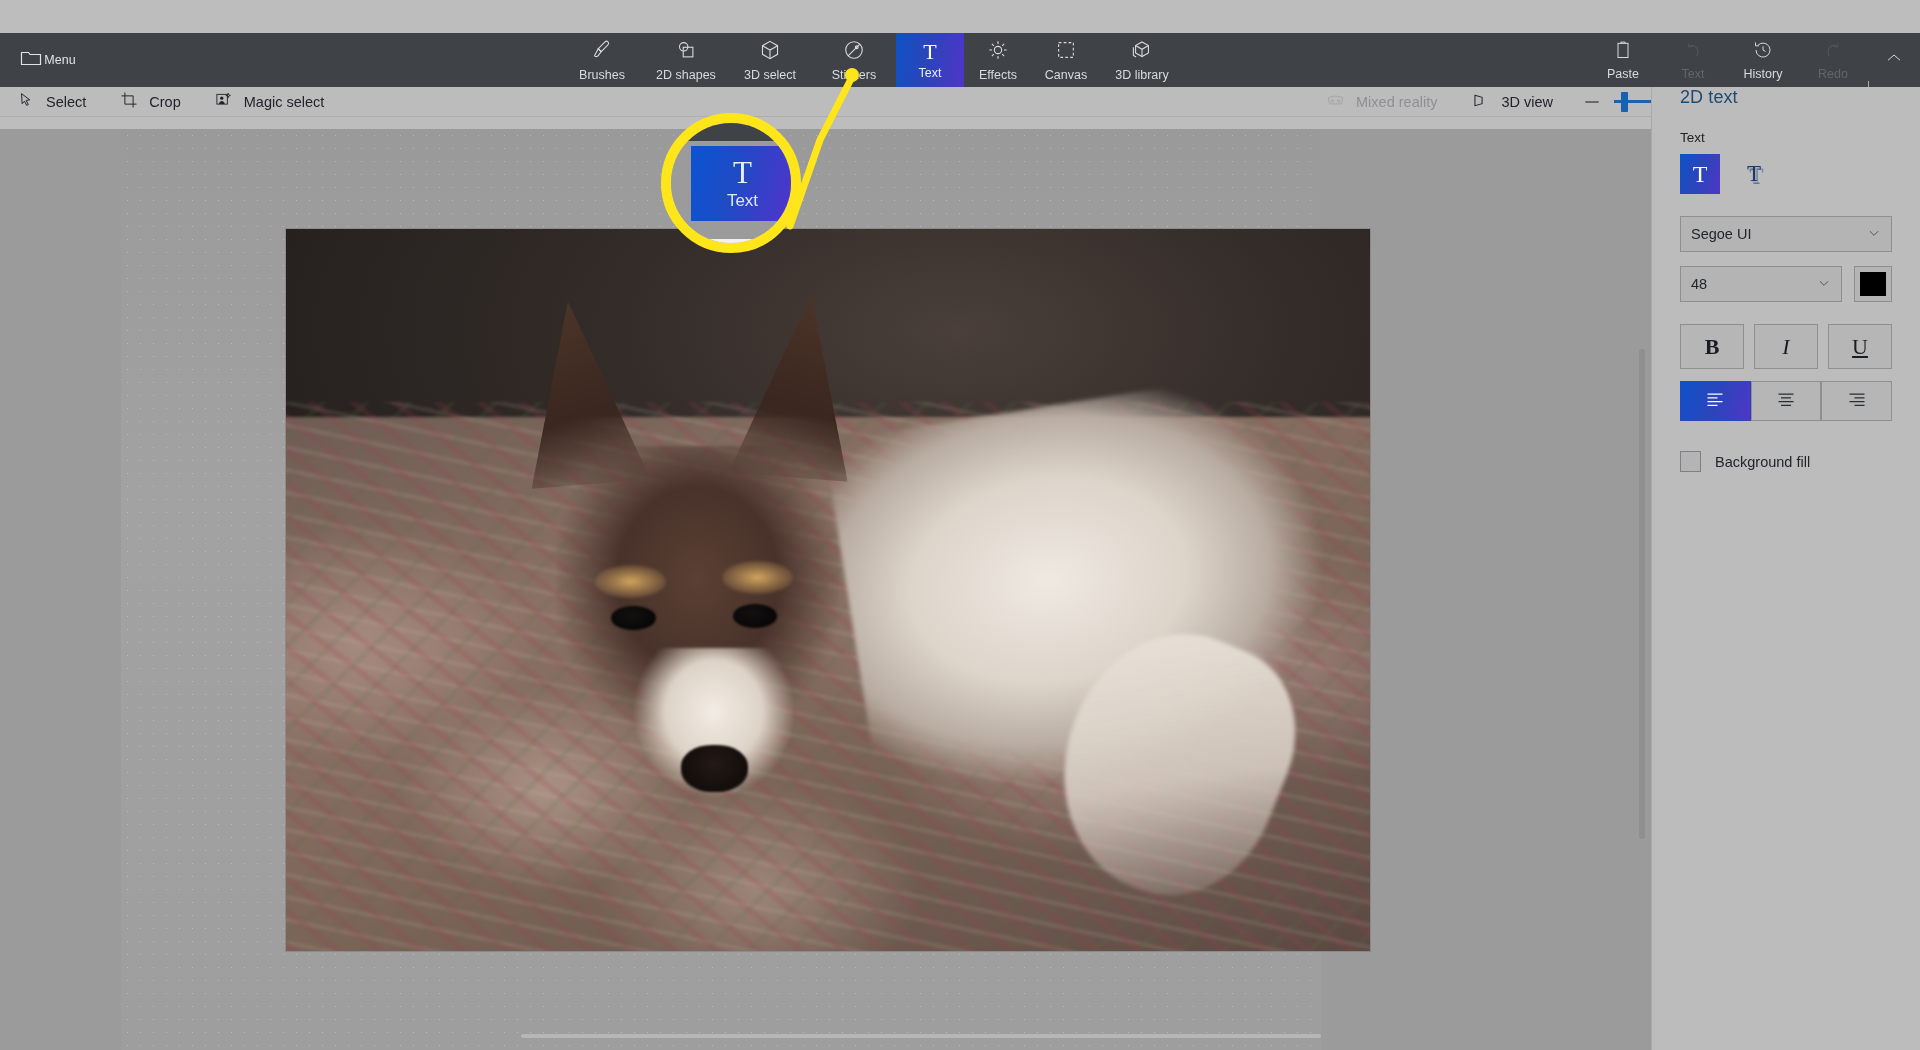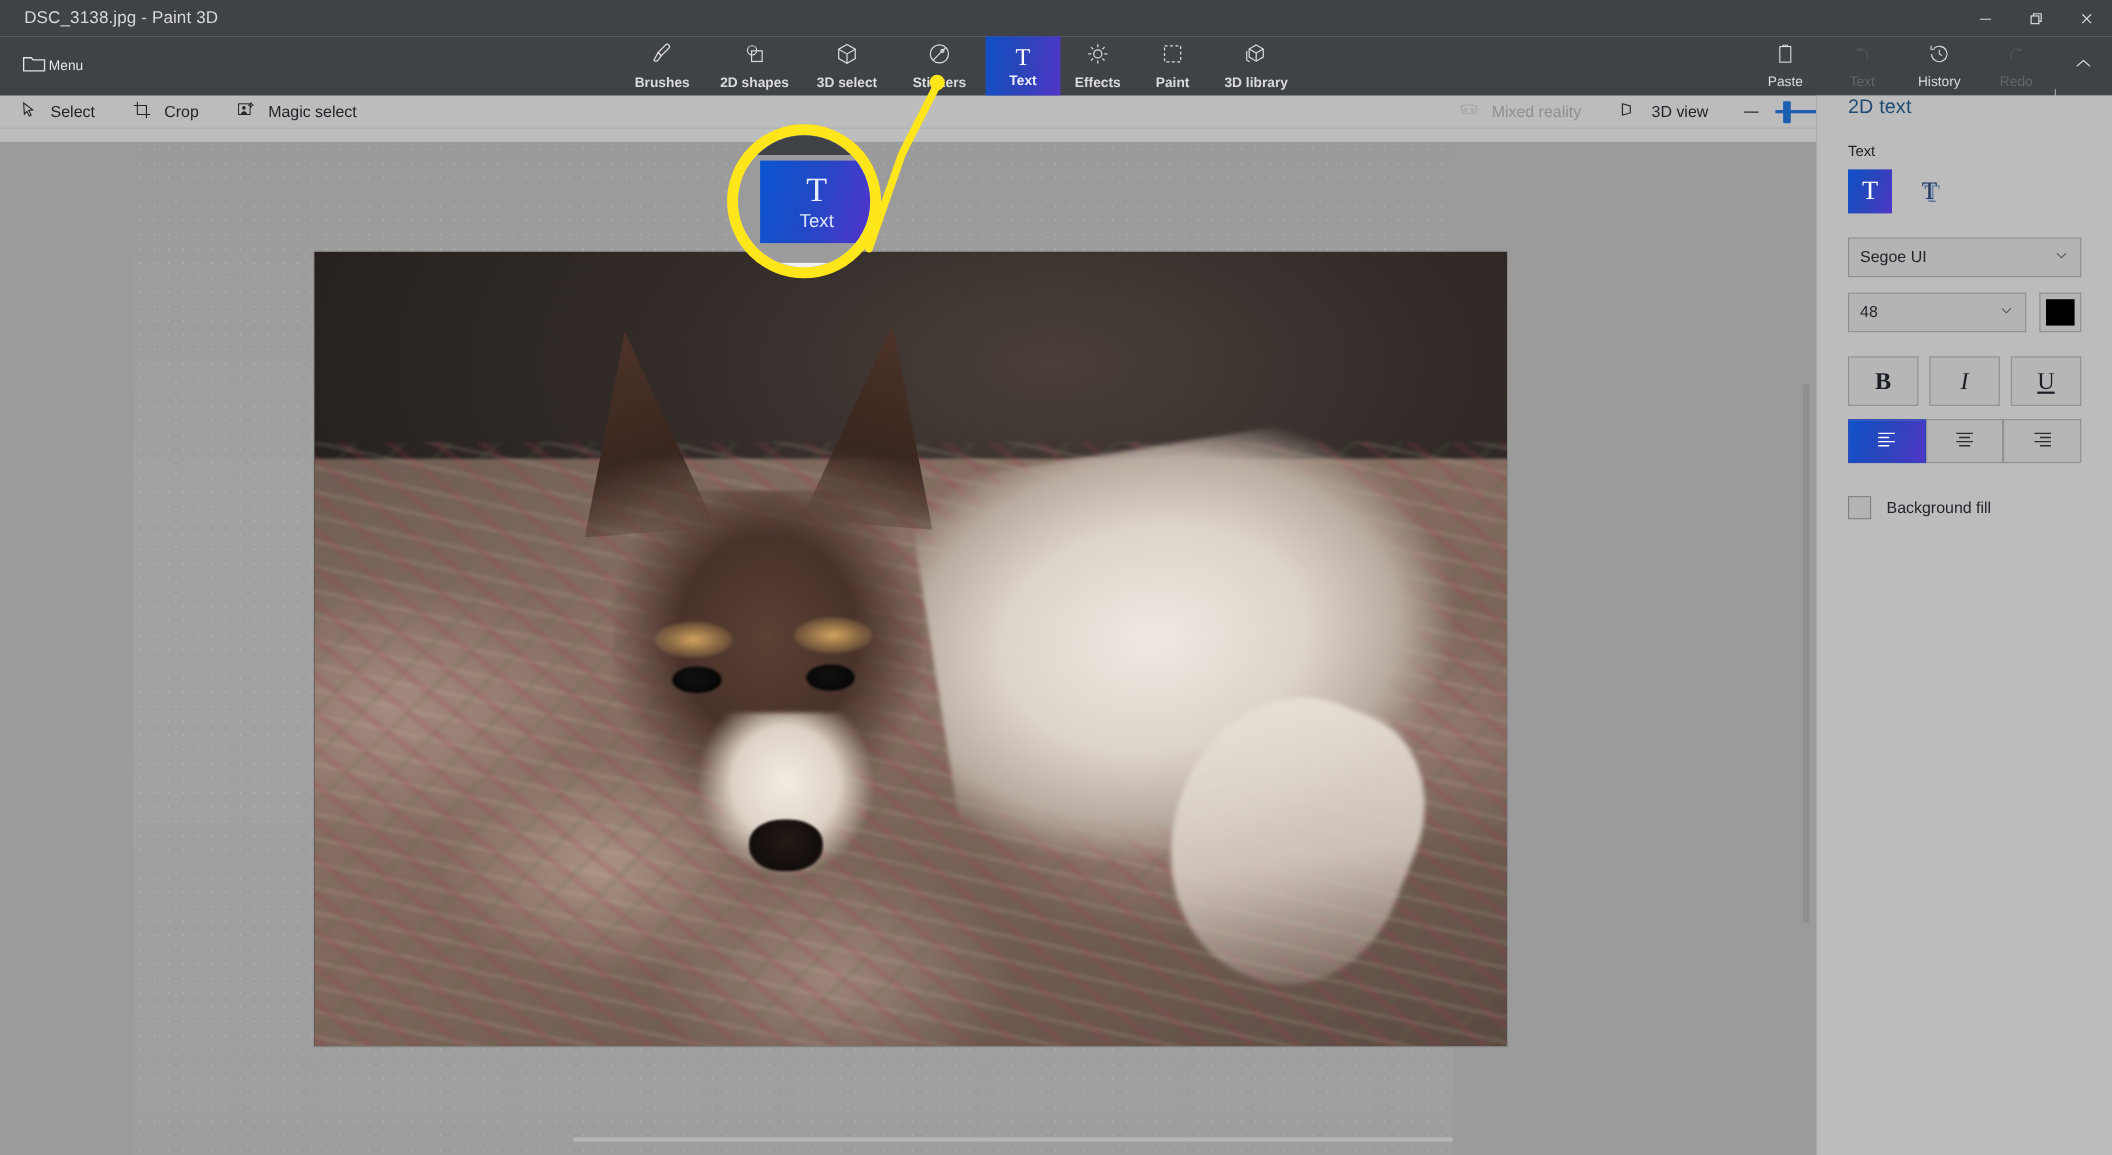--- a/index.html
+++ b/index.html
@@ -41,21 +41,21 @@
 
   .ribbon-center {
     position: absolute; left: 560px; top: 0; height: 54px;
     display: flex; align-items: stretch;
   }
   .tool {
     width: 68px; height: 54px;
     display: flex; flex-direction: column; align-items: center; justify-content: center;
     gap: 3px; color: #d9dbdd; position: relative;
   }
-  .tool .lbl { font-size: 12.5px; white-space: nowrap; font-weight: bold; }
+  .tool .lbl { font-size: 12.5px; white-space: nowrap; }
   .tool.wide { width: 84px; }
   .tool.active {
     background: linear-gradient(100deg, #0f51c8 0%, #2a45b9 45%, #5035c8 100%);
     color: #ffffff;
   }
   .tool.active .lbl { color: #eaeefb; }
 
   .ribbon-right {
     position: absolute; right: 0; top: 0; height: 54px;
     display: flex; align-items: flex-start;
@@ -311,41 +311,20 @@
   .ci-chip .t { font-family: "Liberation Serif", serif; font-size: 31px; color: #e9eefc; line-height: 1; }
   .ci-chip .l { font-size: 17px; color: #dde6fb; }
   .ci-bot { position: absolute; left: 0; top: 126px; width: 160px; height: 34px; background: #f1f1f1; }
   .callout-line { position: absolute; left: 0; top: 0; }
 </style>
 </head>
 <body>
 
 <div id="app">
 
-  <div class="titlebar">
-    <div class="titlebar-text">DSC_3138.jpg - Paint 3D</div>
-    <div class="wincontrols">
-      <div class="wincontrol">
-        <svg width="14" height="14" viewBox="0 0 14 14">
-            <path d="M2 7.5h10" stroke="currentColor" stroke-width="1.1" fill="none"></path>
-          </svg>
-      </div>
-      <div class="wincontrol">
-        <svg width="14" height="14" viewBox="0 0 14 14" fill="none" stroke="currentColor" stroke-width="1.1">
-          <rect x="2.5" y="4.5" width="7" height="7"></rect>
-            <path d="M4.6 4.3V2.5h7v7H9.7"></path>
-        </svg>
-      </div>
-      <div class="wincontrol">
-        <svg width="14" height="14" viewBox="0 0 14 14">
-            <path d="M3 3l8 8M11 3l-8 8" stroke="currentColor" stroke-width="1.1" fill="none"></path>
-          </svg>
-      </div>
-    </div>
-  </div>
 
   <div class="ribbon">
 
     <div class="menu-btn">
       <span>
         <svg width="22" height="18" viewBox="0 0 22 18" fill="none" stroke="currentColor" stroke-width="1.2">
           <path d="M1.5 3.5h7l1.6 2h10.4v10H1.5z"></path>
         </svg>
       </span>
       <span class="lbl">Menu</span>
@@ -408,21 +387,21 @@
         </span>
         <span class="lbl">Effects</span>
       </div>
 
       <div class="tool">
         <span>
           <svg width="22" height="22" viewBox="0 0 24 24" fill="none" stroke="currentColor" stroke-width="1.2" stroke-dasharray="3 2.4">
             <rect x="4" y="4" width="16" height="16"></rect>
           </svg>
         </span>
-        <span class="lbl">Paint</span>
+        <span class="lbl">Canvas</span>
       </div>
 
       <div class="tool wide">
         <span>
           <svg width="22" height="22" viewBox="0 0 24 24" fill="none" stroke="currentColor" stroke-width="1.2">
             <path d="M12 3.2l7 4v8l-7 4-7-4v-8z"></path>
               <path d="M5 7.2l7 4 7-4M12 11.2v8"></path>
             <path d="M2.6 9v9l3 1.7"></path>
           </svg>
         </span>

